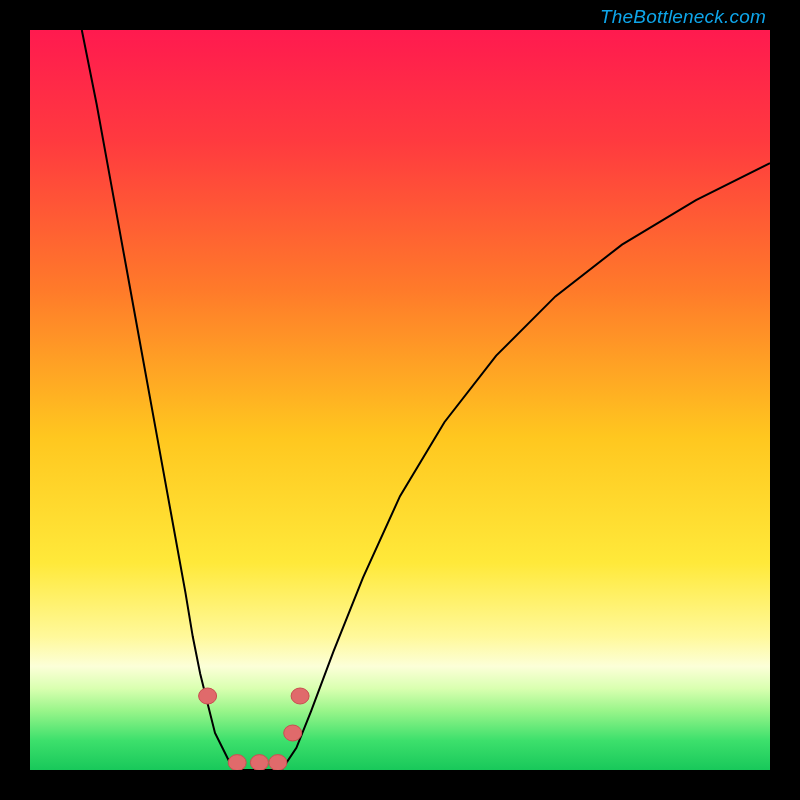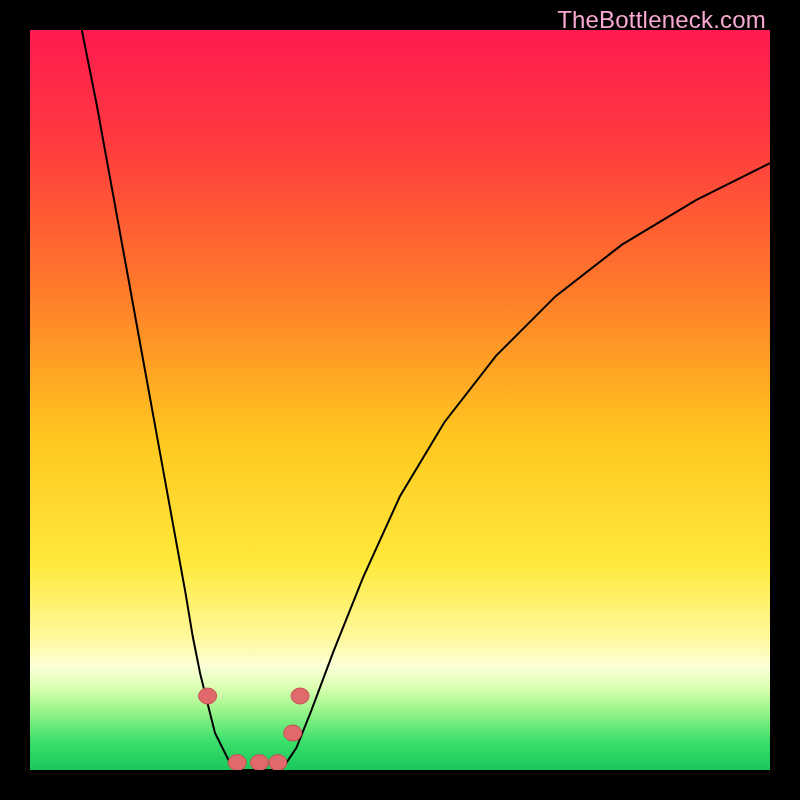--- a/index.html
+++ b/index.html
@@ -23,24 +23,25 @@
     left: 0;
     top: 0;
     width: 740px;
     height: 740px;
   }
   .watermark {
     position: absolute;
     top: 6px;
     right: 34px;
     font-family: Arial, Helvetica, sans-serif;
-    font-size: 24px;
-    color: #f9a8d4;
+    font-size: 19px;
+    color: #0ea5e9;
     letter-spacing: 0.2px;
     font-weight: 500;
+    font-style: italic;
   }
   .curve-svg {
     position: absolute;
     left: 0;
     top: 0;
     width: 740px;
     height: 740px;
   }
 </style>
 </head>

